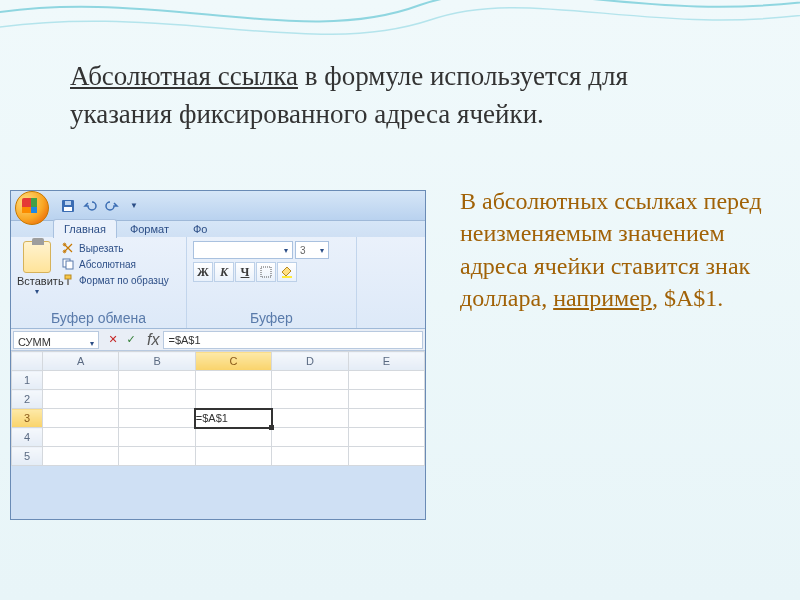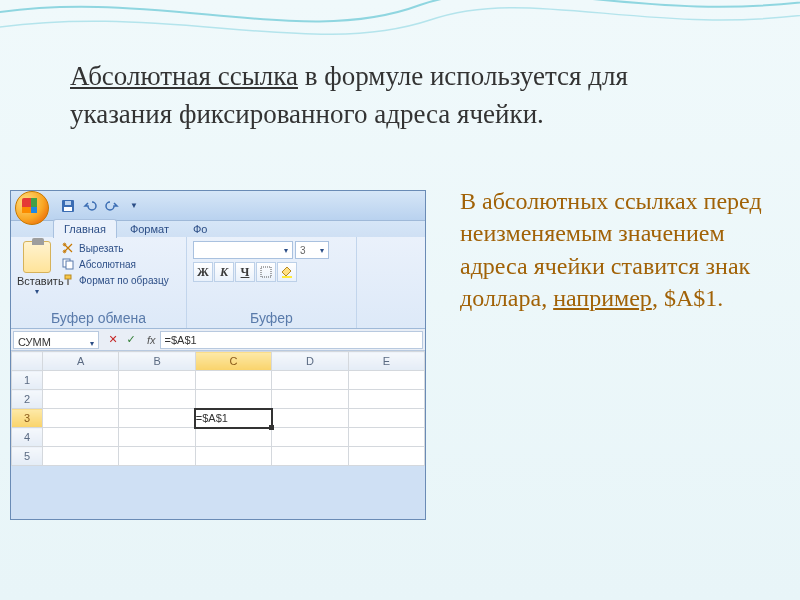--- a/index.html
+++ b/index.html
@@ -152,21 +152,21 @@
   .name-box {
     width: 86px; height: 18px; margin: 0 2px;
     background: #fff; border: 1px solid #b8c9df;
     display: flex; align-items: flex-end; justify-content: space-between;
     padding: 0 4px; font-size: 11px;
   }
   .fb-btns { display:flex; gap:2px; margin: 0 4px; }
   .fb-btn { width: 16px; height: 16px; display:flex; align-items:center; justify-content:center; color:#555; font-size:11px; }
   .fb-btn.cancel { color: #c62828; }
   .fb-btn.ok { color: #2e7d32; }
-  .fx { font-style: italic; font-size: 11px; color:#555; margin: 0 4px; }
+  .fx { font-style: italic; font-size: 16px; color:#555; margin: 0 4px; }
   .formula-input {
     flex: 1; height: 18px; background:#fff; border:1px solid #b8c9df;
     margin-right: 2px; padding: 0 4px; font-size: 11px;
     display:flex; align-items:center;
   }
   .grid {
     background: #fff; position: relative;
   }
   .grid table { border-collapse: collapse; width: 100%; }
   .grid th, .grid td {

